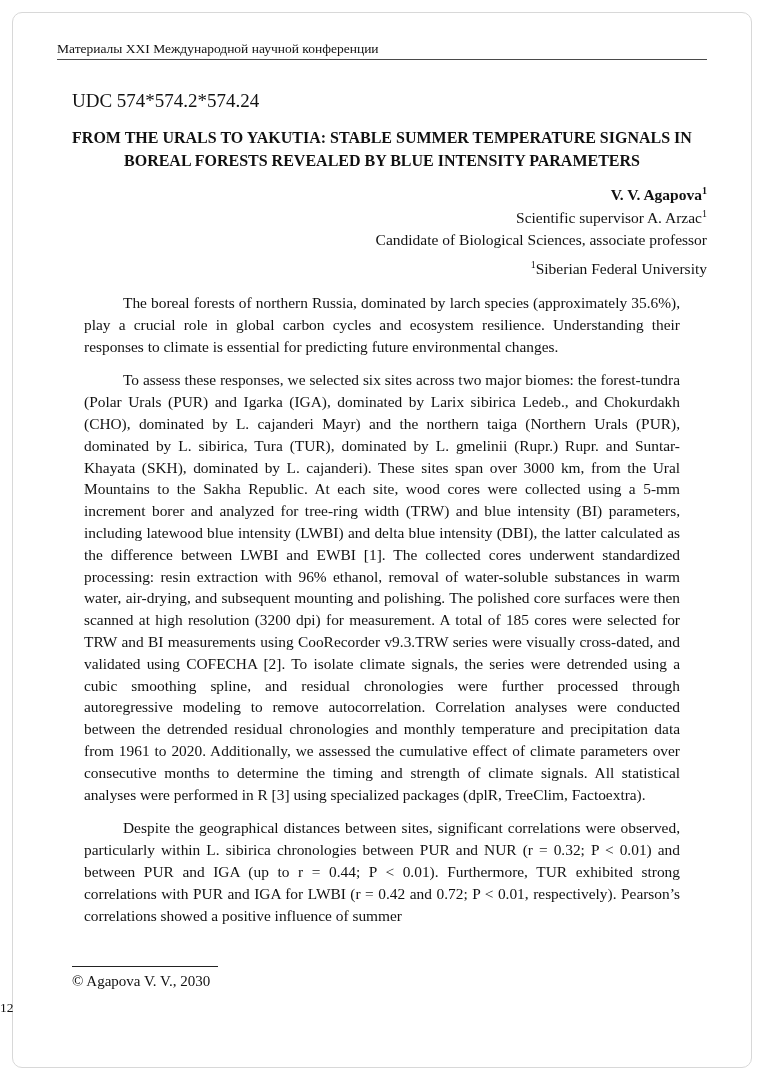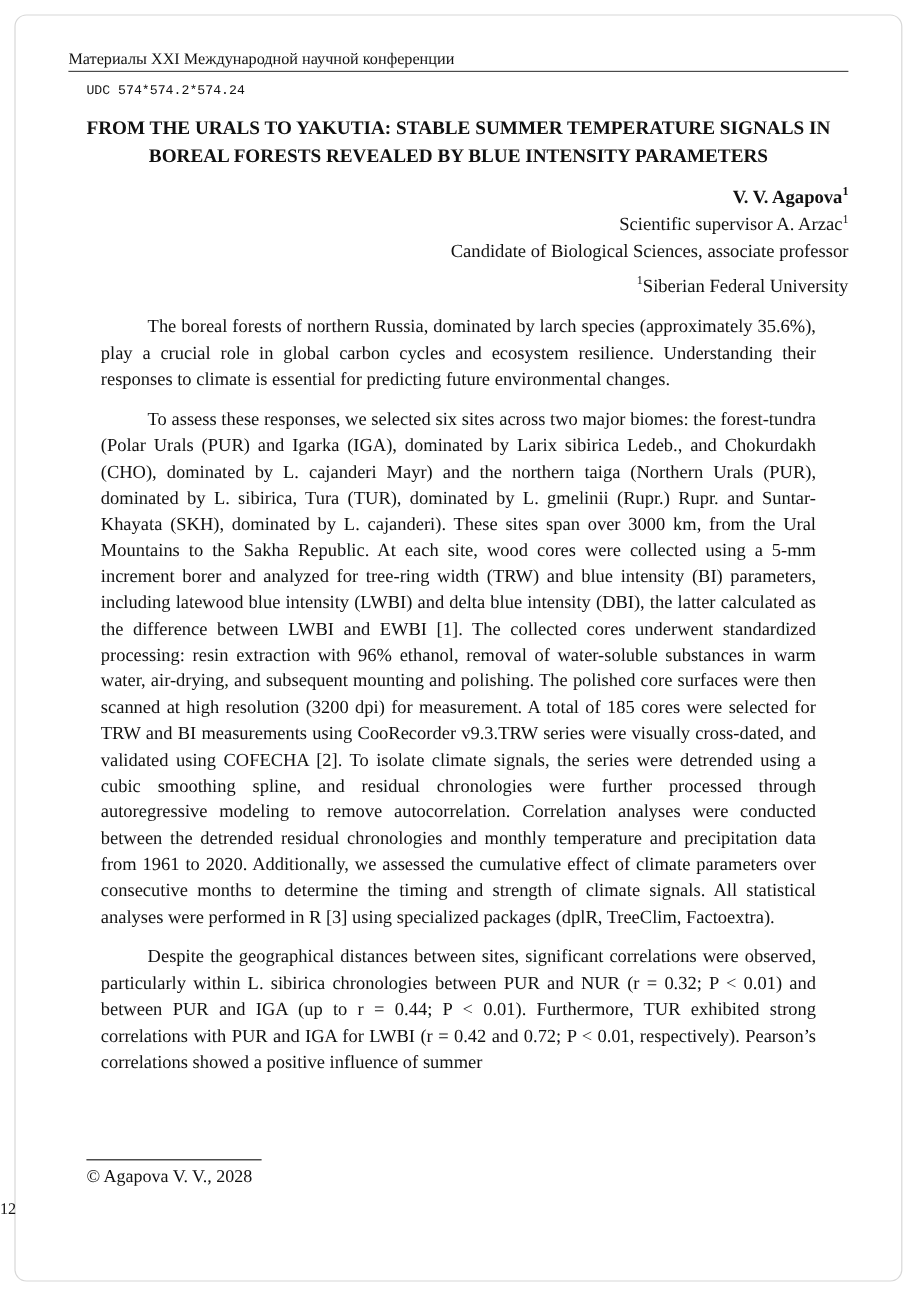--- a/index.html
+++ b/index.html
@@ -24,23 +24,22 @@
     position: absolute;
     left: 57px; right: 57px; top: 40px;
   }
   .running-header {
     font-size: 13.5px;
     line-height: 17px;
     padding-bottom: 2px;
     border-bottom: 1px solid #4a4a4a;
   }
   .udc {
-    margin: 10px 15px 0;
-    font-size: 11px;
-    font-family: Liberation Mono, monospace;
+    margin: 30px 15px 0;
+    font-size: 19px;
   }
   .title {
     margin: 15px 15px 0;
     font-size: 16px;
     font-weight: bold;
     text-align: center;
     line-height: 22.5px;
   }
   .byline {
     text-align: right;
@@ -112,16 +111,16 @@
   <div class="body-text">
     <p>The boreal forests of northern Russia, dominated by larch species (approximately 35.6%), play a crucial role in global carbon cycles and ecosystem resilience. Understanding their responses to climate is essential for predicting future environmental changes.</p>
     <p>To assess these responses, we selected six sites across two major biomes: the forest-tundra (Polar Urals (PUR) and Igarka (IGA), dominated by Larix sibirica Ledeb., and Chokurdakh (CHO), dominated by L. cajanderi Mayr) and the northern taiga (Northern Urals (PUR), dominated by L. sibirica, Tura (TUR), dominated by L. gmelinii (Rupr.) Rupr. and Suntar-Khayata (SKH), dominated by L. cajanderi). These sites span over 3000 km, from the Ural Mountains to the Sakha Republic. At each site, wood cores were collected using a 5-mm increment borer and analyzed for tree-ring width (TRW) and blue intensity (BI) parameters, including latewood blue intensity (LWBI) and delta blue intensity (DBI), the latter calculated as the difference between LWBI and EWBI [1]. The collected cores underwent standardized processing: resin extraction with 96% ethanol, removal of water-soluble substances in warm water, air-drying, and subsequent mounting and polishing. The polished core surfaces were then scanned at high resolution (3200 dpi) for measurement. A total of 185 cores were selected for TRW and BI measurements using CooRecorder v9.3.TRW series were visually cross-dated, and validated using COFECHA [2]. To isolate climate signals, the series were detrended using a cubic smoothing spline, and residual chronologies were further processed through autoregressive modeling to remove autocorrelation. Correlation analyses were conducted between the detrended residual chronologies and monthly temperature and precipitation data from 1961 to 2020. Additionally, we assessed the cumulative effect of climate parameters over consecutive months to determine the timing and strength of climate signals. All statistical analyses were performed in R [3] using specialized packages (dplR, TreeClim, Factoextra).</p>
     <p>Despite the geographical distances between sites, significant correlations were observed, particularly within L. sibirica chronologies between PUR and NUR (r = 0.32; P &lt; 0.01) and between PUR and IGA (up to r = 0.44; P &lt; 0.01). Furthermore, TUR exhibited strong correlations with PUR and IGA for LWBI (r = 0.42 and 0.72; P &lt; 0.01, respectively). Pearson’s correlations showed a positive influence of summer</p>
   </div>
 
 </div>
 
 <div class="footer">
   <div class="footer-rule"></div>
-  <div>© Agapova V. V., 2028</div>
+  <div>© Agapova V. V., 2030</div>
 </div>
 
 <div class="page-number">12</div>
 
 </body></html>

